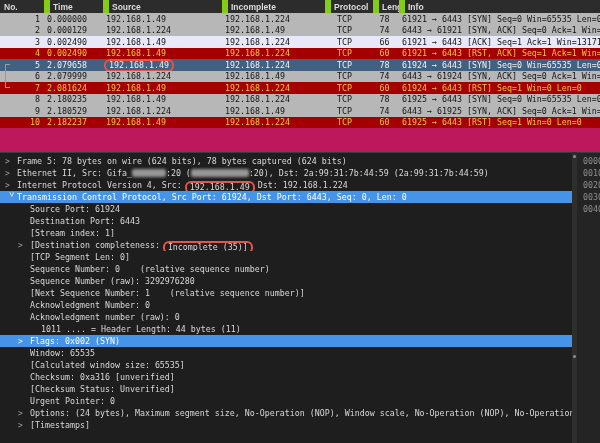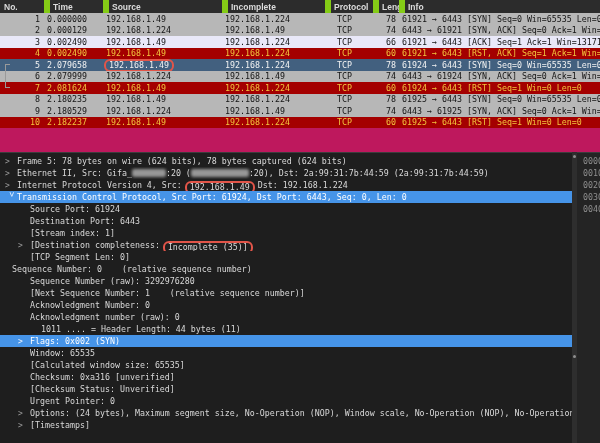--- a/index.html
+++ b/index.html
@@ -14,21 +14,21 @@
   .pl-head .cell{border-left:6px solid #84cc16;height:100%;display:flex;align-items:center;}
   .pl-head .cell.c-no{border-left:none;}
   .cell{flex:0 0 auto;overflow:hidden;white-space:pre;padding-left:3px;}
   .c-no{width:44px;text-align:right;padding-right:4px;padding-left:0;}
   .pl-head .c-no{text-align:left;padding-left:4px;}
   .c-time{width:59px;}
   .c-src{width:119px;}
   .c-dst{width:103px;}
   .c-proto{width:48px;padding-left:12px;}
   .pl-head .c-proto{padding-left:3px;}
-  .c-len{width:26px;text-align:right;padding-right:3px;padding-left:0;}
+  .c-len{width:26px;text-align:center;padding-right:3px;padding-left:0;}
   .pl-head .c-len{text-align:left;padding-left:3px;}
   .c-info{flex:1 1 auto;}
   .row-gray{background:#b7b7b7;}
   .row-light{background:#e9e8f8;}
   .row-red{background:#a40000;color:#f2c53d;}
   .row-selected{background:#42607f;color:#f2f2f2;}
 
   
   #bracket{position:absolute;left:5px;top:64px;width:5px;height:24px;
            border:1px solid #9a9a9a;border-right:none;z-index:3;}
@@ -81,21 +81,21 @@
 <div id="detail">
     <div class="dl" style="padding-left: 5px;"><span class="ar">&gt;</span><span class="tx">Frame 5: 78 bytes on wire (624 bits), 78 bytes captured (624 bits)</span></div>
     <div class="dl" style="padding-left: 5px;"><span class="ar">&gt;</span><span class="tx">Ethernet II, Src: Gifa_</span><span class="blur" style="width: 34px;"></span><span class="tx">:20 (</span><span class="blur" style="width: 58px;"></span><span class="tx">:20), Dst: 2a:99:31:7b:44:59 (2a:99:31:7b:44:59)</span></div>
     <div class="dl" style="padding-left: 5px;"><span class="ar">&gt;</span><span class="tx">Internet Protocol Version 4, Src: </span><span class="ann">192.168.1.49</span><span class="tx"> Dst: 192.168.1.224</span></div>
     <div class="dl sel" style="padding-left: 5px;"><span class="ar exp">&gt;</span><span class="tx">Transmission Control Protocol, Src Port: 61924, Dst Port: 6443, Seq: 0, Len: 0</span></div>
     <div class="dl" style="padding-left: 18px;"><span class="ar"> </span><span class="tx">Source Port: 61924</span></div>
     <div class="dl" style="padding-left: 18px;"><span class="ar"> </span><span class="tx">Destination Port: 6443</span></div>
     <div class="dl" style="padding-left: 18px;"><span class="ar"> </span><span class="tx">[Stream index: 1]</span></div>
     <div class="dl" style="padding-left: 18px;"><span class="ar">&gt;</span><span class="tx">[Destination completeness: </span><span class="ann">Incomplete (35)]</span></div>
     <div class="dl" style="padding-left: 18px;"><span class="ar"> </span><span class="tx">[TCP Segment Len: 0]</span></div>
-    <div class="dl" style=""><span class="ar"> </span><span class="tx">Sequence Number: 0    (relative sequence number)</span></div>
+    <div class="dl" style="padding-left: 18px;"><span class="ar"> </span><span class="tx">Sequence Number: 0    (relative sequence number)</span></div>
     <div class="dl" style="padding-left: 18px;"><span class="ar"> </span><span class="tx">Sequence Number (raw): 3292976280</span></div>
     <div class="dl" style="padding-left: 18px;"><span class="ar"> </span><span class="tx">[Next Sequence Number: 1    (relative sequence number)]</span></div>
     <div class="dl" style="padding-left: 18px;"><span class="ar"> </span><span class="tx">Acknowledgment Number: 0</span></div>
     <div class="dl" style="padding-left: 18px;"><span class="ar"> </span><span class="tx">Acknowledgment number (raw): 0</span></div>
     <div class="dl" style="padding-left: 29px;"><span class="ar"> </span><span class="tx">1011 .... = Header Length: 44 bytes (11)</span></div>
     <div class="dl sel" style="padding-left: 18px;"><span class="ar">&gt;</span><span class="tx">Flags: 0x002 (SYN)</span></div>
     <div class="dl" style="padding-left: 18px;"><span class="ar"> </span><span class="tx">Window: 65535</span></div>
     <div class="dl" style="padding-left: 18px;"><span class="ar"> </span><span class="tx">[Calculated window size: 65535]</span></div>
     <div class="dl" style="padding-left: 18px;"><span class="ar"> </span><span class="tx">Checksum: 0xa316 [unverified]</span></div>
     <div class="dl" style="padding-left: 18px;"><span class="ar"> </span><span class="tx">[Checksum Status: Unverified]</span></div>

